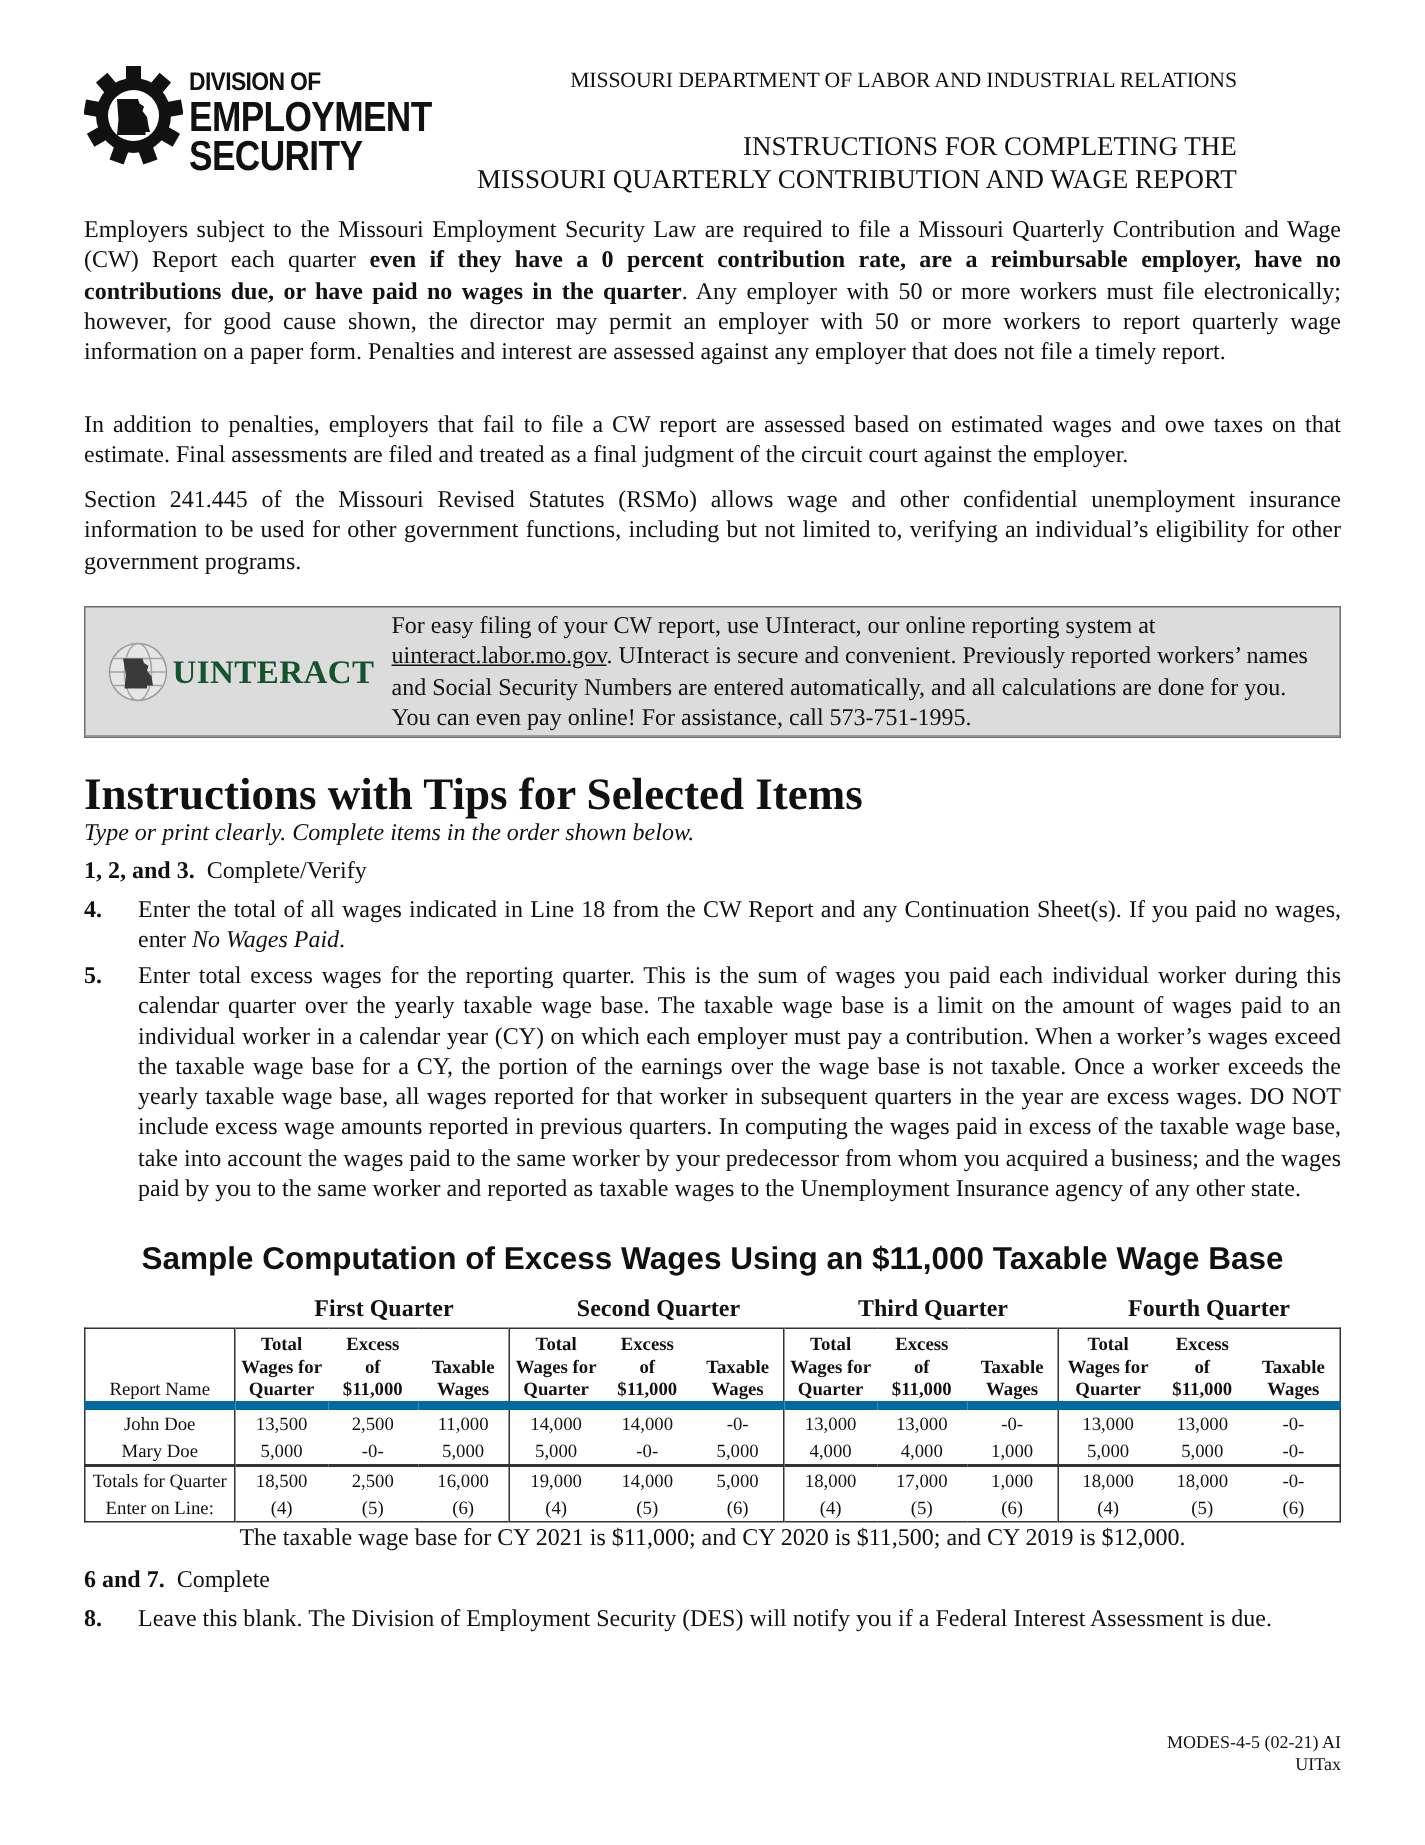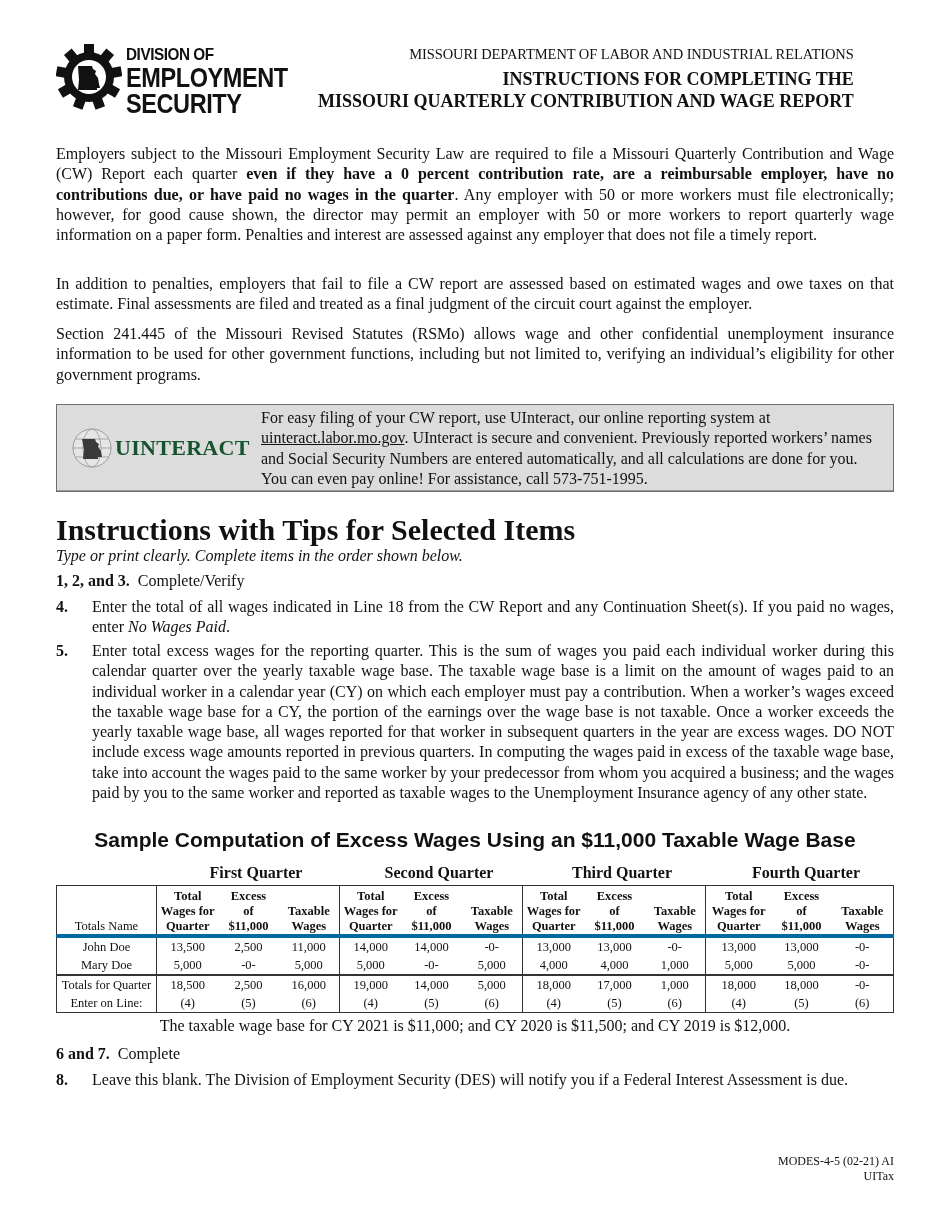--- a/index.html
+++ b/index.html
@@ -9,21 +9,21 @@
   
   .logo { position: absolute; left: 0; top: 44px; width: 240px; height: 70px; }
   .logo svg { position: absolute; left: 0; top: 0; }
   .logo-text { position: absolute; left: 70px; top: 0; font-family: "Liberation Sans", "DejaVu Sans", sans-serif; font-weight: bold; color: #111; line-height: 1; letter-spacing: -0.5px; }
   .logo-text .l1 { font-size: 17px; display: block; margin-top: 2px; transform: scaleX(0.9); transform-origin: left; }
   .logo-text .l2 { font-size: 28px; display: block; transform: scaleX(0.84); transform-origin: left; margin-top: 1px; }
   .logo-text .l3 { font-size: 28px; display: block; transform: scaleX(0.84); transform-origin: left; margin-top: -2px; }
 
   .hdr { position: absolute; left: 262px; top: 46px; text-align: right; }
   .hdr .agency { font-size: 14.5px; letter-spacing: -0.1px; }
-  .hdr .title { font-size: 18px; font-weight: bold; line-height: 22px; margin-top: 5px; }
+  .hdr .title { font-size: 18px; font-weight: normal; line-height: 22px; margin-top: 23px; }
 
   
   .para { position: absolute; left: 0; width: 838px; font-size: 16px; line-height: 20.3px; text-align: justify; }
   .p1 { top: 144px; }
   .p2 { top: 274px; }
   .p3 { top: 324px; }
 
   
   .ubox { position: absolute; left: 0; top: 404px; width: 836px; height: 86px; background: #dcdcdc; border: 1px solid #6e6e6e; border-right-color: #6e6e6e; box-shadow: inset 0 -1px 0 #999; }
   .ulogo { position: absolute; left: 14px; top: 22px; width: 175px; height: 42px; }
@@ -42,21 +42,21 @@
   .i5 { top: 641px; }
   .i67 { top: 1044px; }
   .i8 { top: 1070px; }
 
   
   .sc-title { position: absolute; left: 0; width: 838px; top: 828px; text-align: center; font-family: "Liberation Sans", "DejaVu Sans", sans-serif; font-weight: bold; font-size: 21px; }
   .qhead { position: absolute; top: 864px; font-size: 16px; font-weight: bold; text-align: center; }
 
   table.wages { position: absolute; left: 0; top: 885px; width: 837px; border-collapse: collapse; font-size: 12.5px; table-layout: fixed; }
   table.wages th, table.wages td { text-align: center; padding: 0; }
-  table.wages th { font-weight: bold; line-height: 15px; vertical-align: bottom; height: 48px; border-bottom: 4px solid #0369a1; }
+  table.wages th { font-weight: bold; line-height: 15px; vertical-align: bottom; height: 48px; border-bottom: 6px solid #0369a1; }
   table.wages th.wn { font-weight: normal; }
   table.wages td { height: 18px; line-height: 18px; }
   table.wages tr.r-total td { border-top: 2px solid #333; }
   .bl { border-left: 1px solid #333; }
   .outer { border: 1px solid #333; }
 
   .wagebase { position: absolute; left: 0; width: 838px; top: 1017px; text-align: center; font-size: 16px; }
 
   .footer { position: absolute; right: 0; top: 1154px; text-align: right; font-size: 12px; line-height: 15px; }
 </style>
@@ -153,21 +153,21 @@
         <col style="width:61px">
       <col style="width:62px">
         <col style="width:60px">
         <col style="width:61px">
       <col style="width:66px">
         <col style="width:60px">
         <col style="width:62px">
     </colgroup>
     <thead>
       <tr>
-        <th class="wn">Totals Name</th>
+        <th class="wn">Report Name</th>
         <th class="bl"><span>Total</span><br><span>Wages for</span><br><span>Quarter</span></th>
         <th><span>Excess</span><br><span>of</span><br><span>$11,000</span></th>
         <th><span>Taxable</span><br><span>Wages</span></th>
         <th class="bl"><span>Total</span><br><span>Wages for</span><br><span>Quarter</span></th>
         <th><span>Excess</span><br><span>of</span><br><span>$11,000</span></th>
         <th><span>Taxable</span><br><span>Wages</span></th>
         <th class="bl"><span>Total</span><br><span>Wages for</span><br><span>Quarter</span></th>
         <th><span>Excess</span><br><span>of</span><br><span>$11,000</span></th>
         <th><span>Taxable</span><br><span>Wages</span></th>
         <th class="bl"><span>Total</span><br><span>Wages for</span><br><span>Quarter</span></th>

